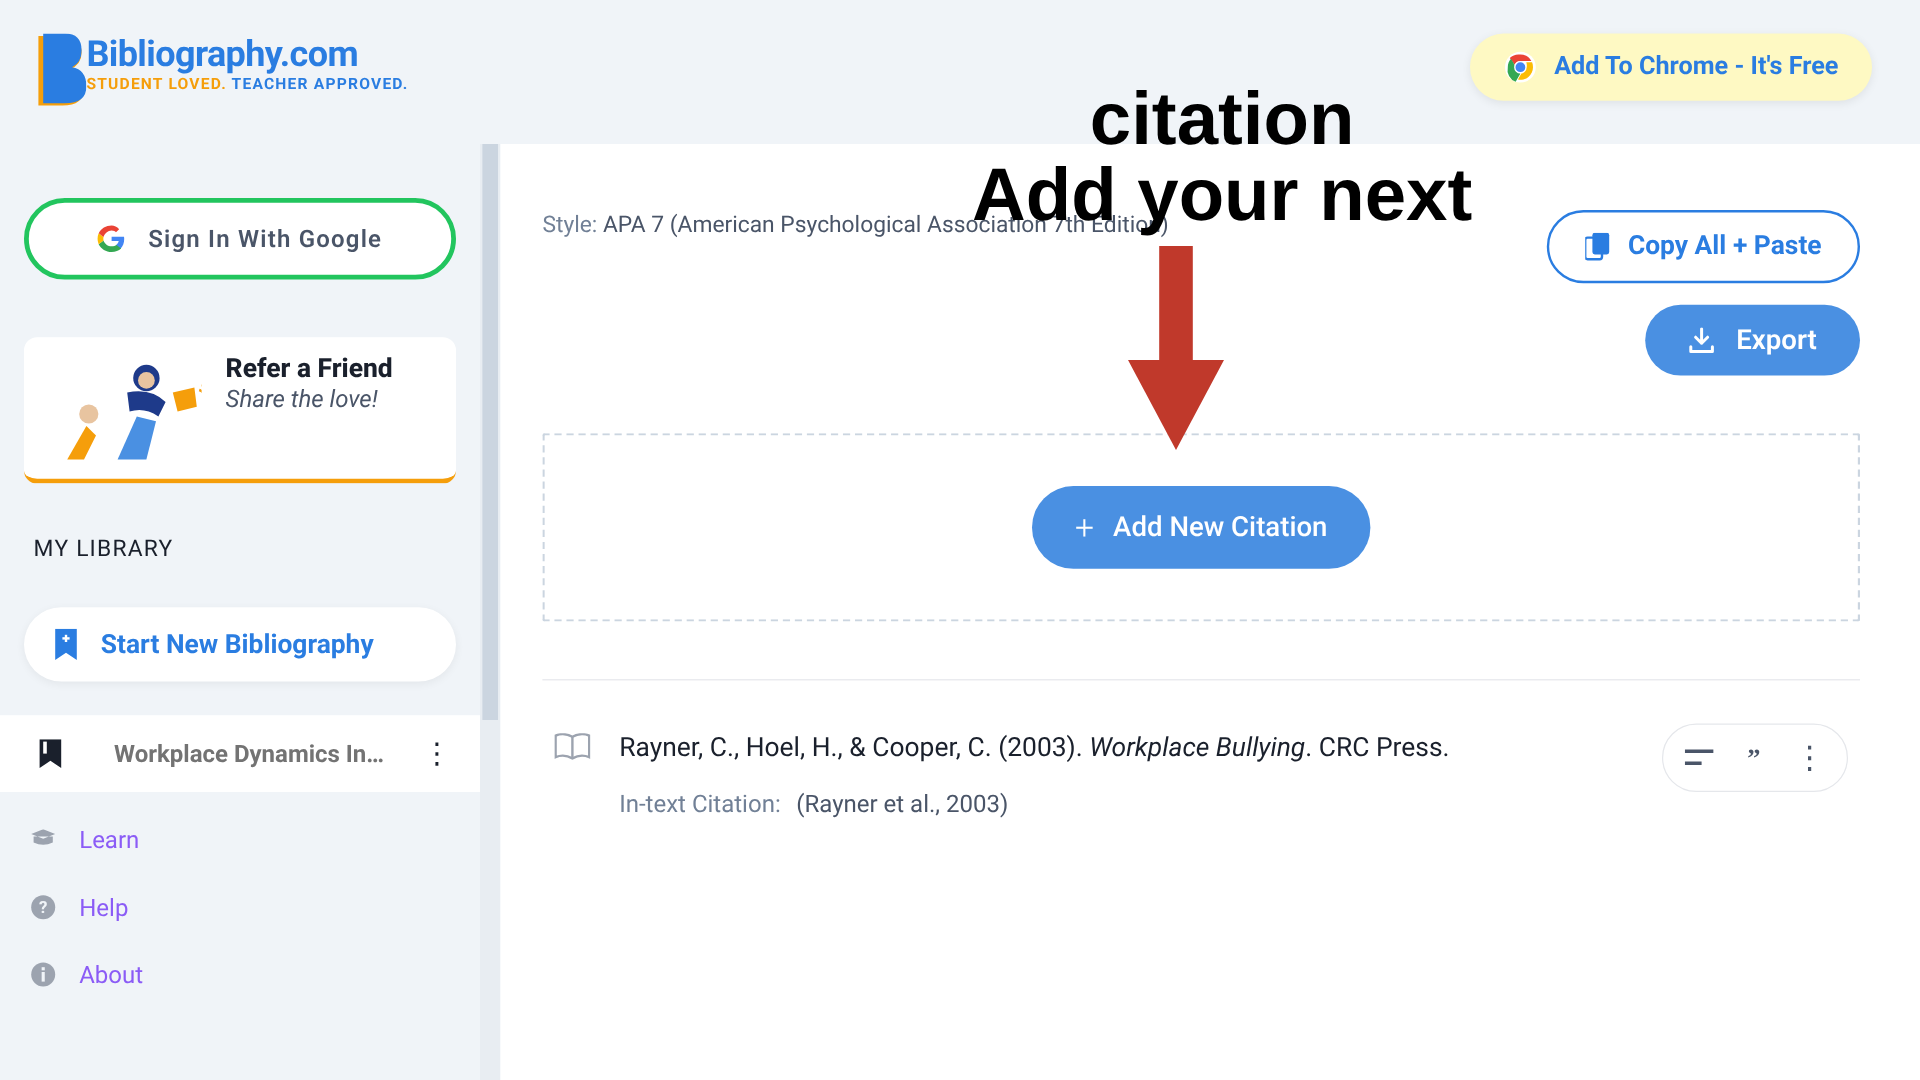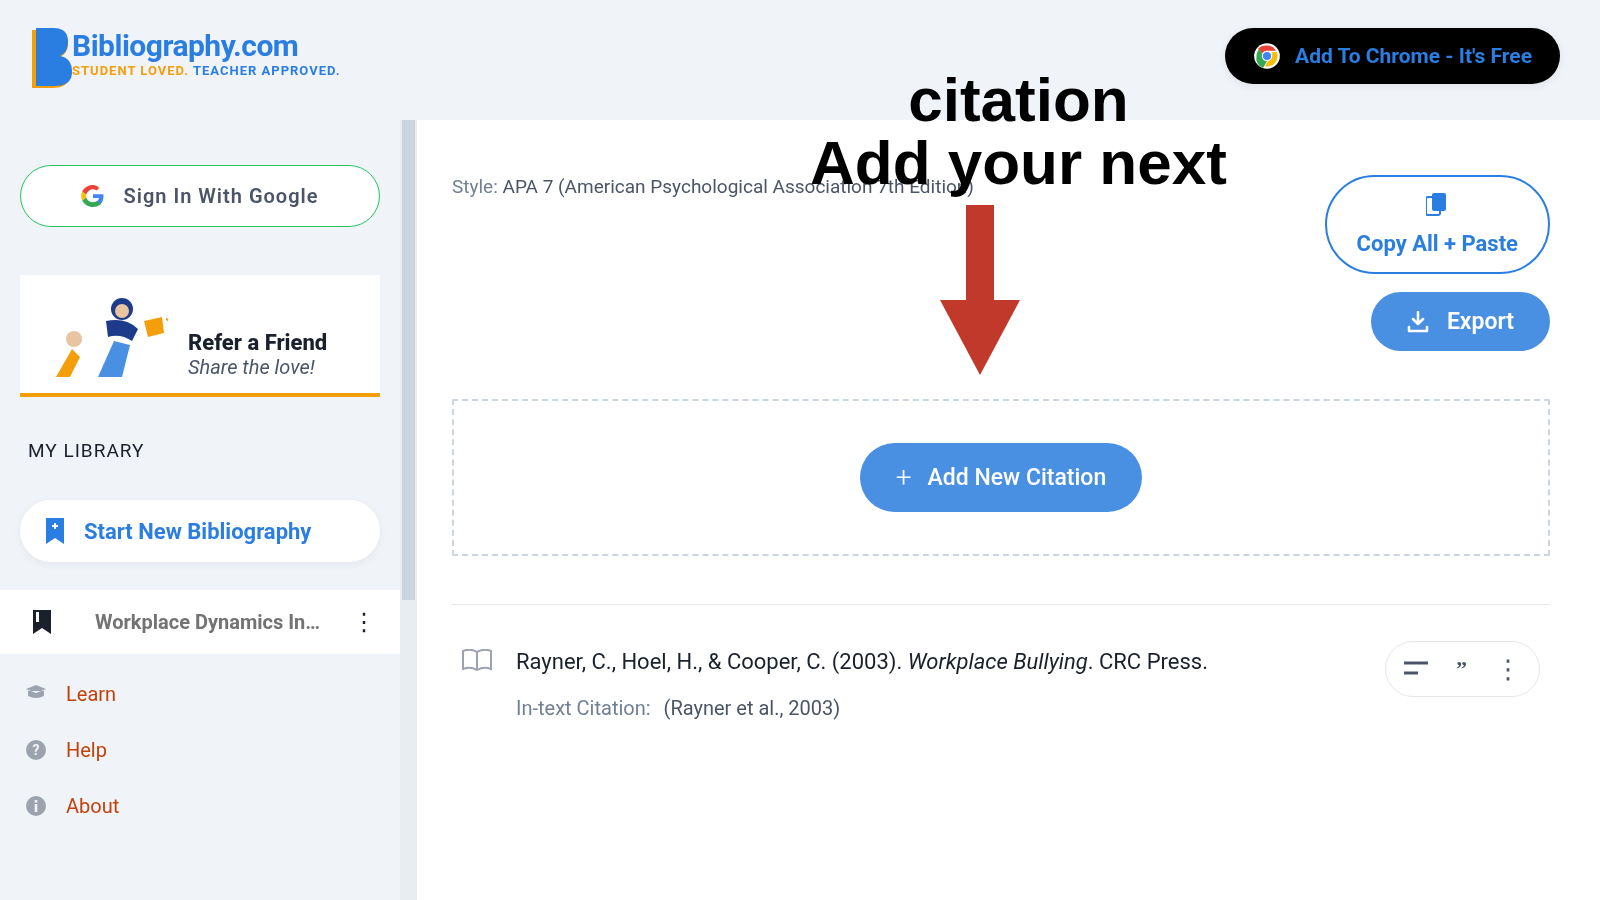--- a/index.html
+++ b/index.html
@@ -21,52 +21,53 @@
 }
 .logo-wrap { display: flex; align-items: flex-start; }
 .logo-mark { width: 50px; height: 62px; position: relative; }
 .logo-text { display: flex; flex-direction: column; }
 .logo-title { color: #2a7de1; font-size: 30px; font-weight: 700; letter-spacing: -0.5px; }
 .logo-tag { font-size: 13px; font-weight: 700; letter-spacing: 1px; }
 .logo-tag .a { color: #f59e0b; }
 .logo-tag .b { color: #2a7de1; }
 
 .chrome-btn {
-  background: #000000;
+  background: #fef9c3;
   border-radius: 999px;
   padding: 14px 28px;
   display: flex; align-items: center; gap: 14px;
   box-shadow: 0 2px 8px rgba(0,0,0,0.08);
   color: #2a7de1; font-weight: 700; font-size: 21px;
   cursor: pointer;
 }
 
 
 .sidebar {
   position: absolute;
   left: 0; top: 120px; bottom: 0;
   width: 400px;
   padding: 45px 20px 0 20px;
 }
 .google-signin {
   background: #fff;
-  border: 1px solid #22c55e;
+  border: 4px solid #22c55e;
   border-radius: 999px;
   padding: 18px 0;
   display: flex; align-items: center; justify-content: center; gap: 18px;
   color: #4a5568; font-weight: 600; font-size: 20px; letter-spacing: 1px;
   cursor: pointer;
   margin-bottom: 48px;
 }
 .refer-card {
   background: #fff;
   border-bottom: 4px solid #f59e0b;
   padding: 14px 18px;
-  display: flex; align-items: flex-end; gap: 20px;
+  display: flex; align-items: flex-start; gap: 20px;
   margin-bottom: 42px;
+  border-radius: 11px;
 }
 .refer-illus { width: 130px; height: 90px; position: relative; flex-shrink: 0; }
 .refer-text h3 { font-size: 22px; font-weight: 800; color: #1a202c; }
 .refer-text p { font-size: 20px; font-style: italic; color: #4a5568; }
 
 .lib-label {
   font-size: 19px; font-weight: 400; color: #1a202c;
   letter-spacing: 1px; margin: 0 8px 38px 8px;
 }
 
@@ -90,21 +91,21 @@
 .lib-item .name {
   flex: 1; font-size: 20px; font-weight: 700; color: #737373;
   white-space: nowrap; overflow: hidden; text-overflow: ellipsis;
   padding-left: 25px;
 }
 .lib-item .more { font-size: 24px; color: #1a202c; cursor: pointer; padding: 0 10px;}
 
 .nav-list { margin-top: 12px; }
 .nav-item {
   display: flex; align-items: center; gap: 18px;
-  padding: 16px 4px; color: #c2410c; font-size: 20px;
+  padding: 16px 4px; color: #8b5cf6; font-size: 20px;
   cursor: pointer;
 }
 .nav-item .ic { width: 24px; display: flex; justify-content: center; font-size: 20px; }
 
 
 .scroll-track {
   position: absolute;
   left: 400px; top: 120px; bottom: 0; width: 17px;
   background: #e8edf2;
 }
@@ -132,21 +133,21 @@
   margin-bottom: 10px;
 }
 .page-style { font-size: 19px; color: #4a5568; }
 .page-style .lbl { color: #718096; }
 
 .page-actions { display: flex; flex-direction: column; gap: 18px; align-items: flex-end; }
 .copy-btn {
   background: #fff; border: 2px solid #2a7de1; color: #2a7de1;
   border-radius: 999px; padding: 16px 30px;
   display: flex; align-items: center; gap: 14px;
-  font-size: 22px; font-weight: 700; cursor: pointer; flex-direction: column;
+  font-size: 22px; font-weight: 700; cursor: pointer;
 }
 .export-btn {
   background: #4a90e2; color: #fff;
   border-radius: 999px; padding: 16px 36px;
   display: flex; align-items: center; gap: 18px;
   font-size: 23px; font-weight: 600; cursor: pointer;
 }
 
 .add-zone {
   border: 2px dashed #cbd5e0;

